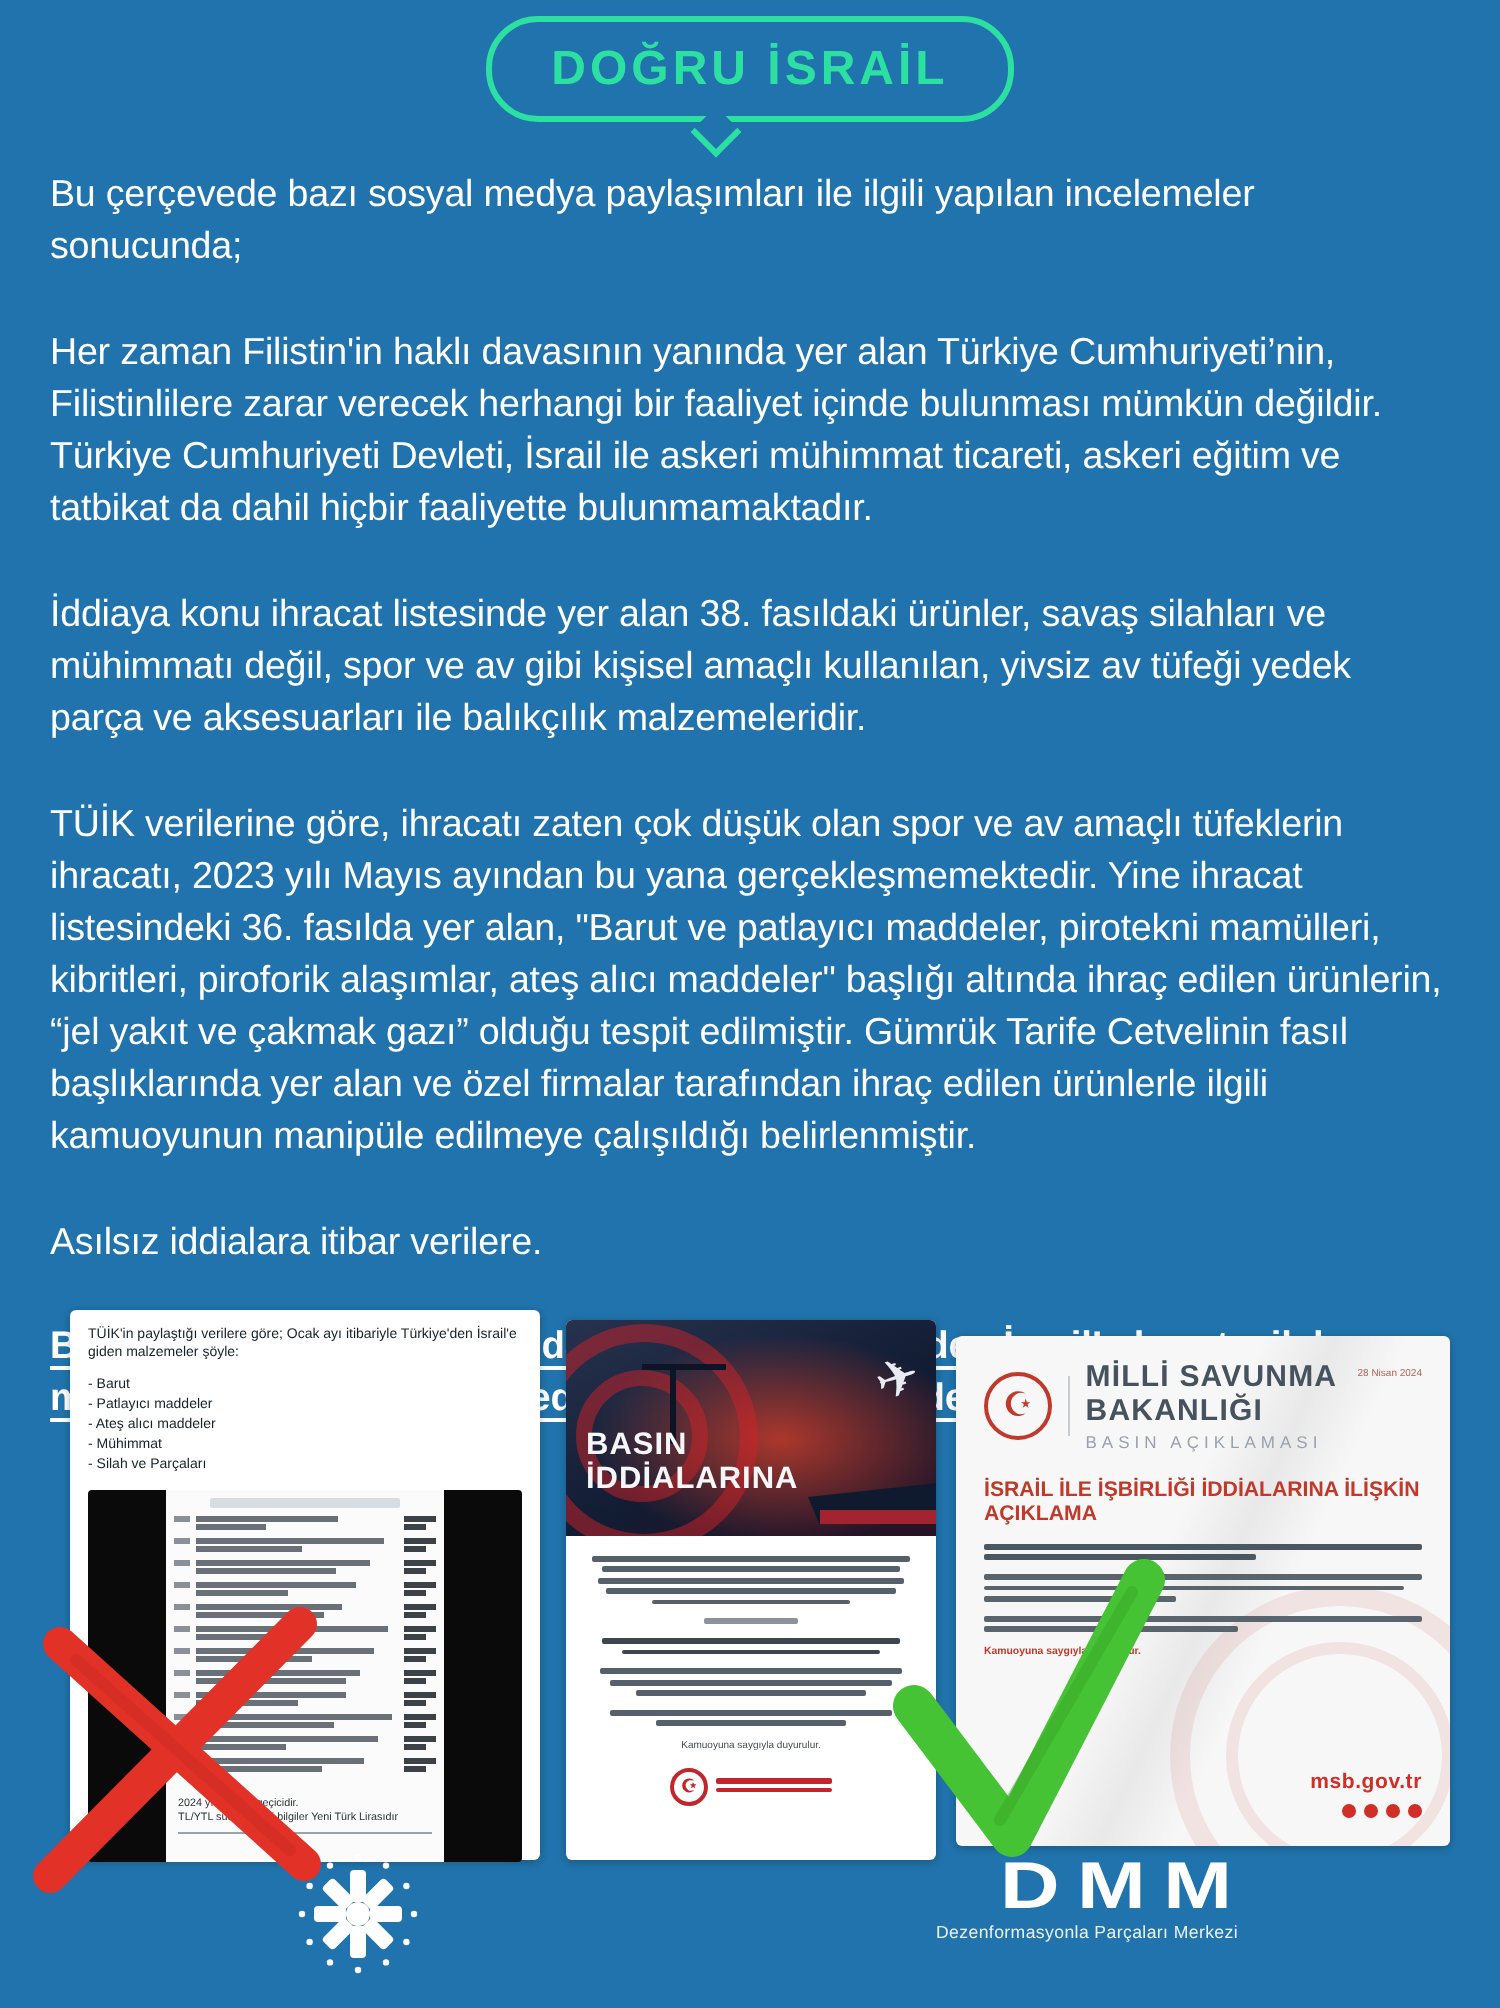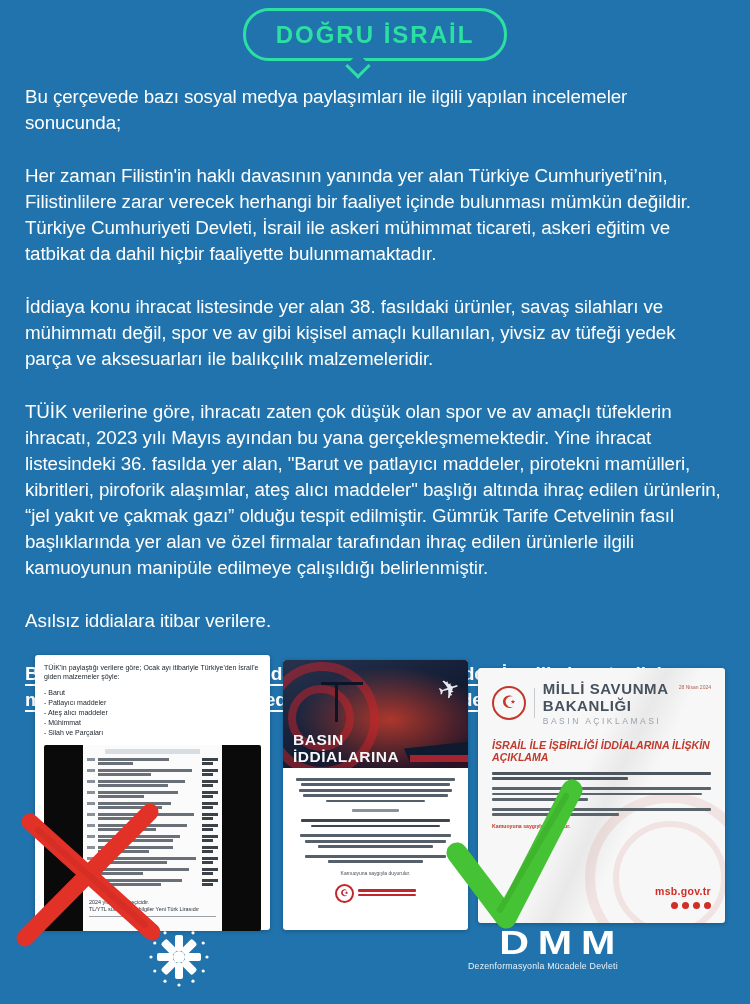--- a/index.html
+++ b/index.html
@@ -58,42 +58,42 @@
   .emblem-watermark{position:absolute;left:-18px;top:2px;width:96px;height:96px;border-radius:50%;
     border:9px solid rgba(210,35,42,.55);opacity:.9;}
   .emblem-watermark::after{content:"";position:absolute;left:14px;top:14px;width:50px;height:50px;
     border-radius:50%;border:8px solid rgba(210,35,42,.55);}
   .photo .plane{position:absolute;right:8px;top:14px;color:#e8ecf2;font-size:26px;transform:rotate(-18deg);}
   .photo .ship{position:absolute;right:-6px;bottom:6px;width:70px;height:30px;background:#101a2e;
     clip-path:polygon(0 55%,100% 30%,100% 100%,8% 100%);}
   .photo .ship::after{content:"";position:absolute;left:8%;bottom:0;width:92%;height:7px;background:#a32430;}
   .photo .crane{position:absolute;left:52px;top:22px;width:3px;height:40px;background:#0d1426;}
   .photo .crane::after{content:"";position:absolute;left:-14px;top:0;width:42px;height:3px;background:#0d1426;}
-  .photo-title{position:absolute;left:10px;bottom:3px;font-weight:bold;font-size:15.5px;line-height:17px;
+  .photo-title{position:absolute;left:10px;bottom:20px;font-weight:bold;font-size:15.5px;line-height:17px;
     color:#f4f6f8;letter-spacing:.5px;}
   .press-body{padding:10px 10px 0;text-align:center;}
   .pbars{margin:0 auto 7px;}
   .pbars i{display:block;height:2.8px;background:#55606b;margin:0 auto 2.6px;border-radius:1px;}
   .press-close{font-size:5px;color:#454e58;margin:2px 0 8px;}
   .press-logo-row{display:flex;align-items:center;justify-content:center;margin-top:2px;}
   .tb-logo{width:15px;height:15px;border-radius:50%;border:2px solid #c2262d;color:#c2262d;
     font-size:9px;line-height:15px;text-align:center;font-weight:bold;margin-right:4px;flex:none;}
   .tb-text i{display:block;height:2.6px;width:58px;background:#c2262d;margin-bottom:2px;border-radius:1px;}
   
   .msb-card{left:478px;top:668px;width:247px;height:255px;background:#f7f7f8;padding:12px 14px;box-sizing:border-box;color:#39444f;overflow:hidden;}
   .msb-card::before{content:"";position:absolute;inset:0;
     background:linear-gradient(115deg,rgba(0,0,0,0) 42%,rgba(0,0,0,.06) 52%,rgba(0,0,0,0) 62%);}
   .msb-header{display:flex;align-items:center;position:relative;}
   .msb-emblem{width:30px;height:30px;border-radius:50%;border:2px solid #c0392b;color:#c0392b;
     font-size:17px;line-height:29px;text-align:center;flex:none;}
   .msb-divider{width:1px;height:30px;background:#c7ccd1;margin:0 8px;}
   .msb-ministry{font-size:15px;font-weight:bold;letter-spacing:.6px;color:#46525e;}
   .msb-subtitle{font-size:8.5px;letter-spacing:2.5px;color:#98a2ac;margin-top:2px;}
   .msb-date{position:absolute;right:0;top:4px;font-size:5px;color:#b06055;}
-  .msb-headline{font-size:10.6px;font-weight:bold;color:#c0392b;margin:13px 0 9px;position:relative;font-style:italic;}
+  .msb-headline{font-size:10.6px;font-weight:bold;color:#c0392b;margin:13px 0 9px;position:relative;}
   .mbars{position:relative;margin-bottom:7px;}
   .mbars i{display:block;height:2.8px;background:#4c565f;margin-bottom:2.6px;border-radius:1px;}
   .msb-close{position:relative;font-size:5.2px;font-weight:bold;color:#c0392b;margin-top:2px;}
   .msb-site{position:absolute;right:14px;bottom:26px;font-size:10.5px;font-weight:bold;color:#d02e26;letter-spacing:.3px;}
   .msb-social{position:absolute;right:14px;bottom:14px;display:flex;}
   .msb-social b{width:7px;height:7px;border-radius:50%;background:#d02e26;margin-left:4px;}
   .msb-watermark{position:absolute;right:-30px;bottom:-40px;width:150px;height:150px;border-radius:50%;
     border:10px solid rgba(192,57,43,.10);}
   .msb-watermark::after{content:"";position:absolute;inset:18px;border-radius:50%;border:6px solid rgba(192,57,43,.10);}
   
@@ -408,17 +408,17 @@
             <circle cx="-24.2" cy="14" r="1.6"></circle>
               <circle cx="-28" cy="0" r="1.6"></circle>
             <circle cx="-24.2" cy="-14" r="1.6"></circle>
               <circle cx="-14" cy="-24.2" r="1.6"></circle>
           </g>
         </g>
       </svg>
     </div>
     <div class="dmm">
       <div class="dmm-word">DMM</div>
-      <div class="dmm-sub">Dezenformasyonla Mücadele Devleti</div>
+      <div class="dmm-sub">Dezenformasyonla Parçaları Merkezi</div>
     </div>
   </div>
 
 </div>
 
 </body></html>

